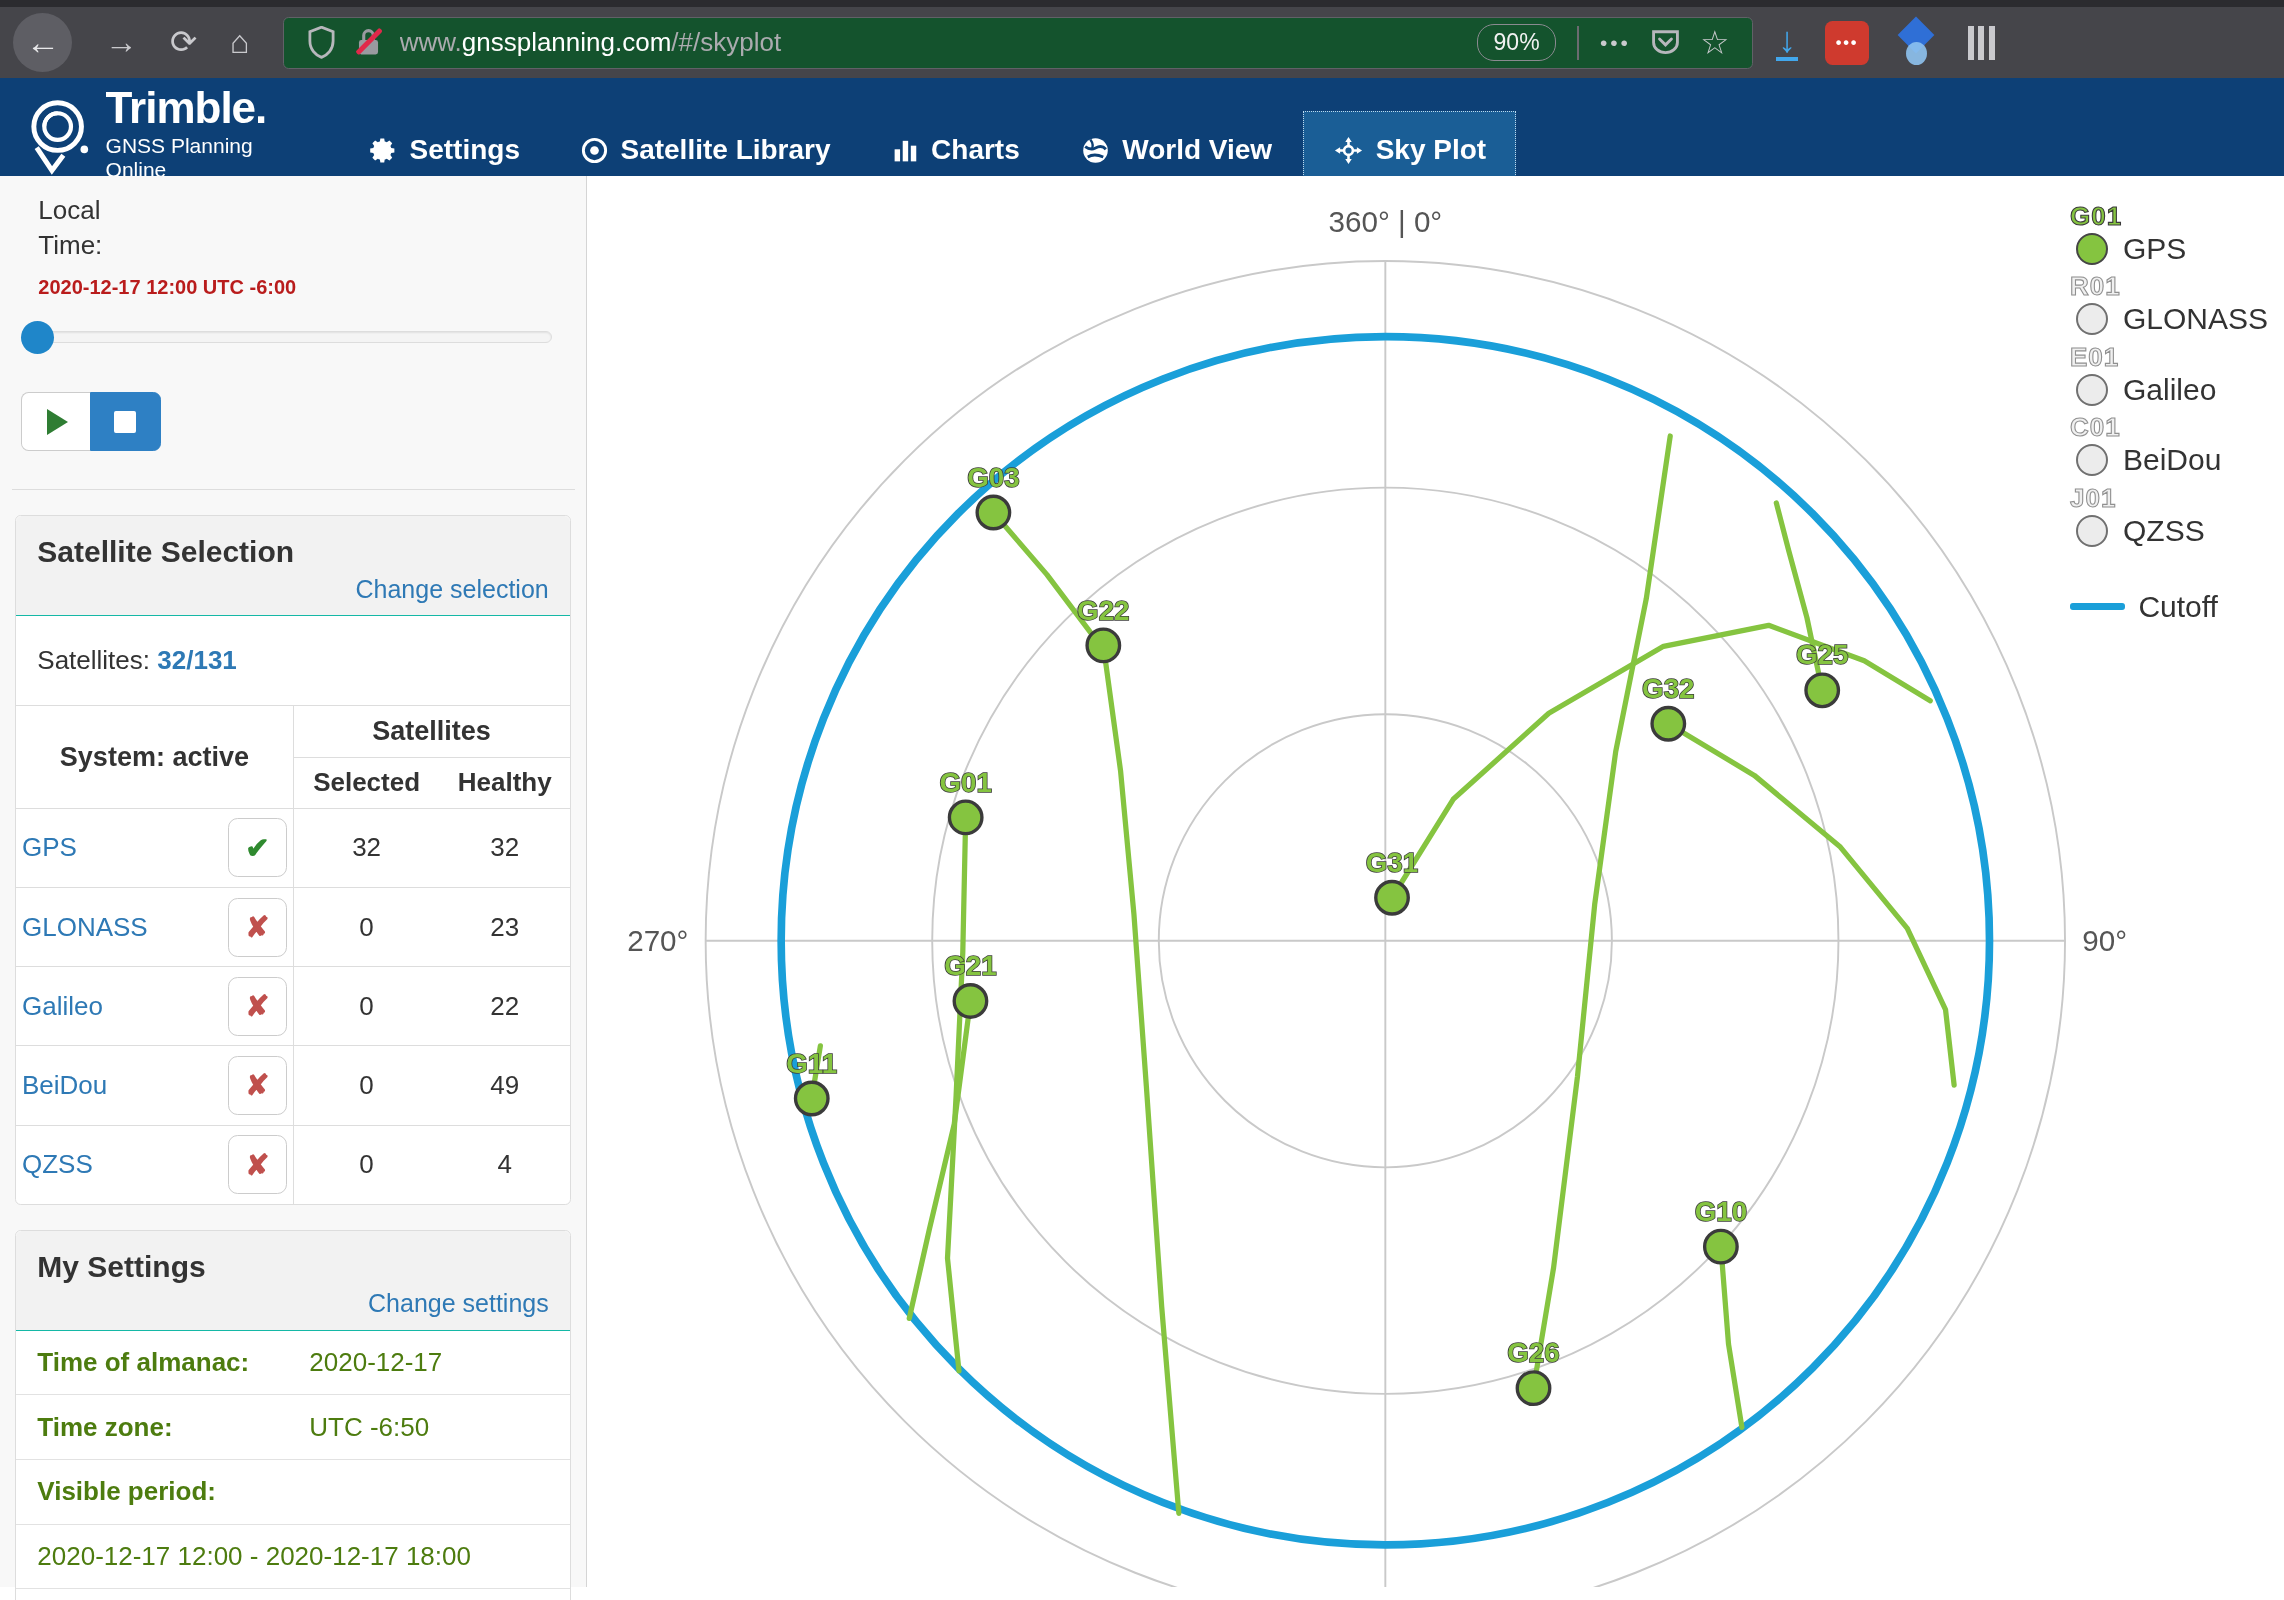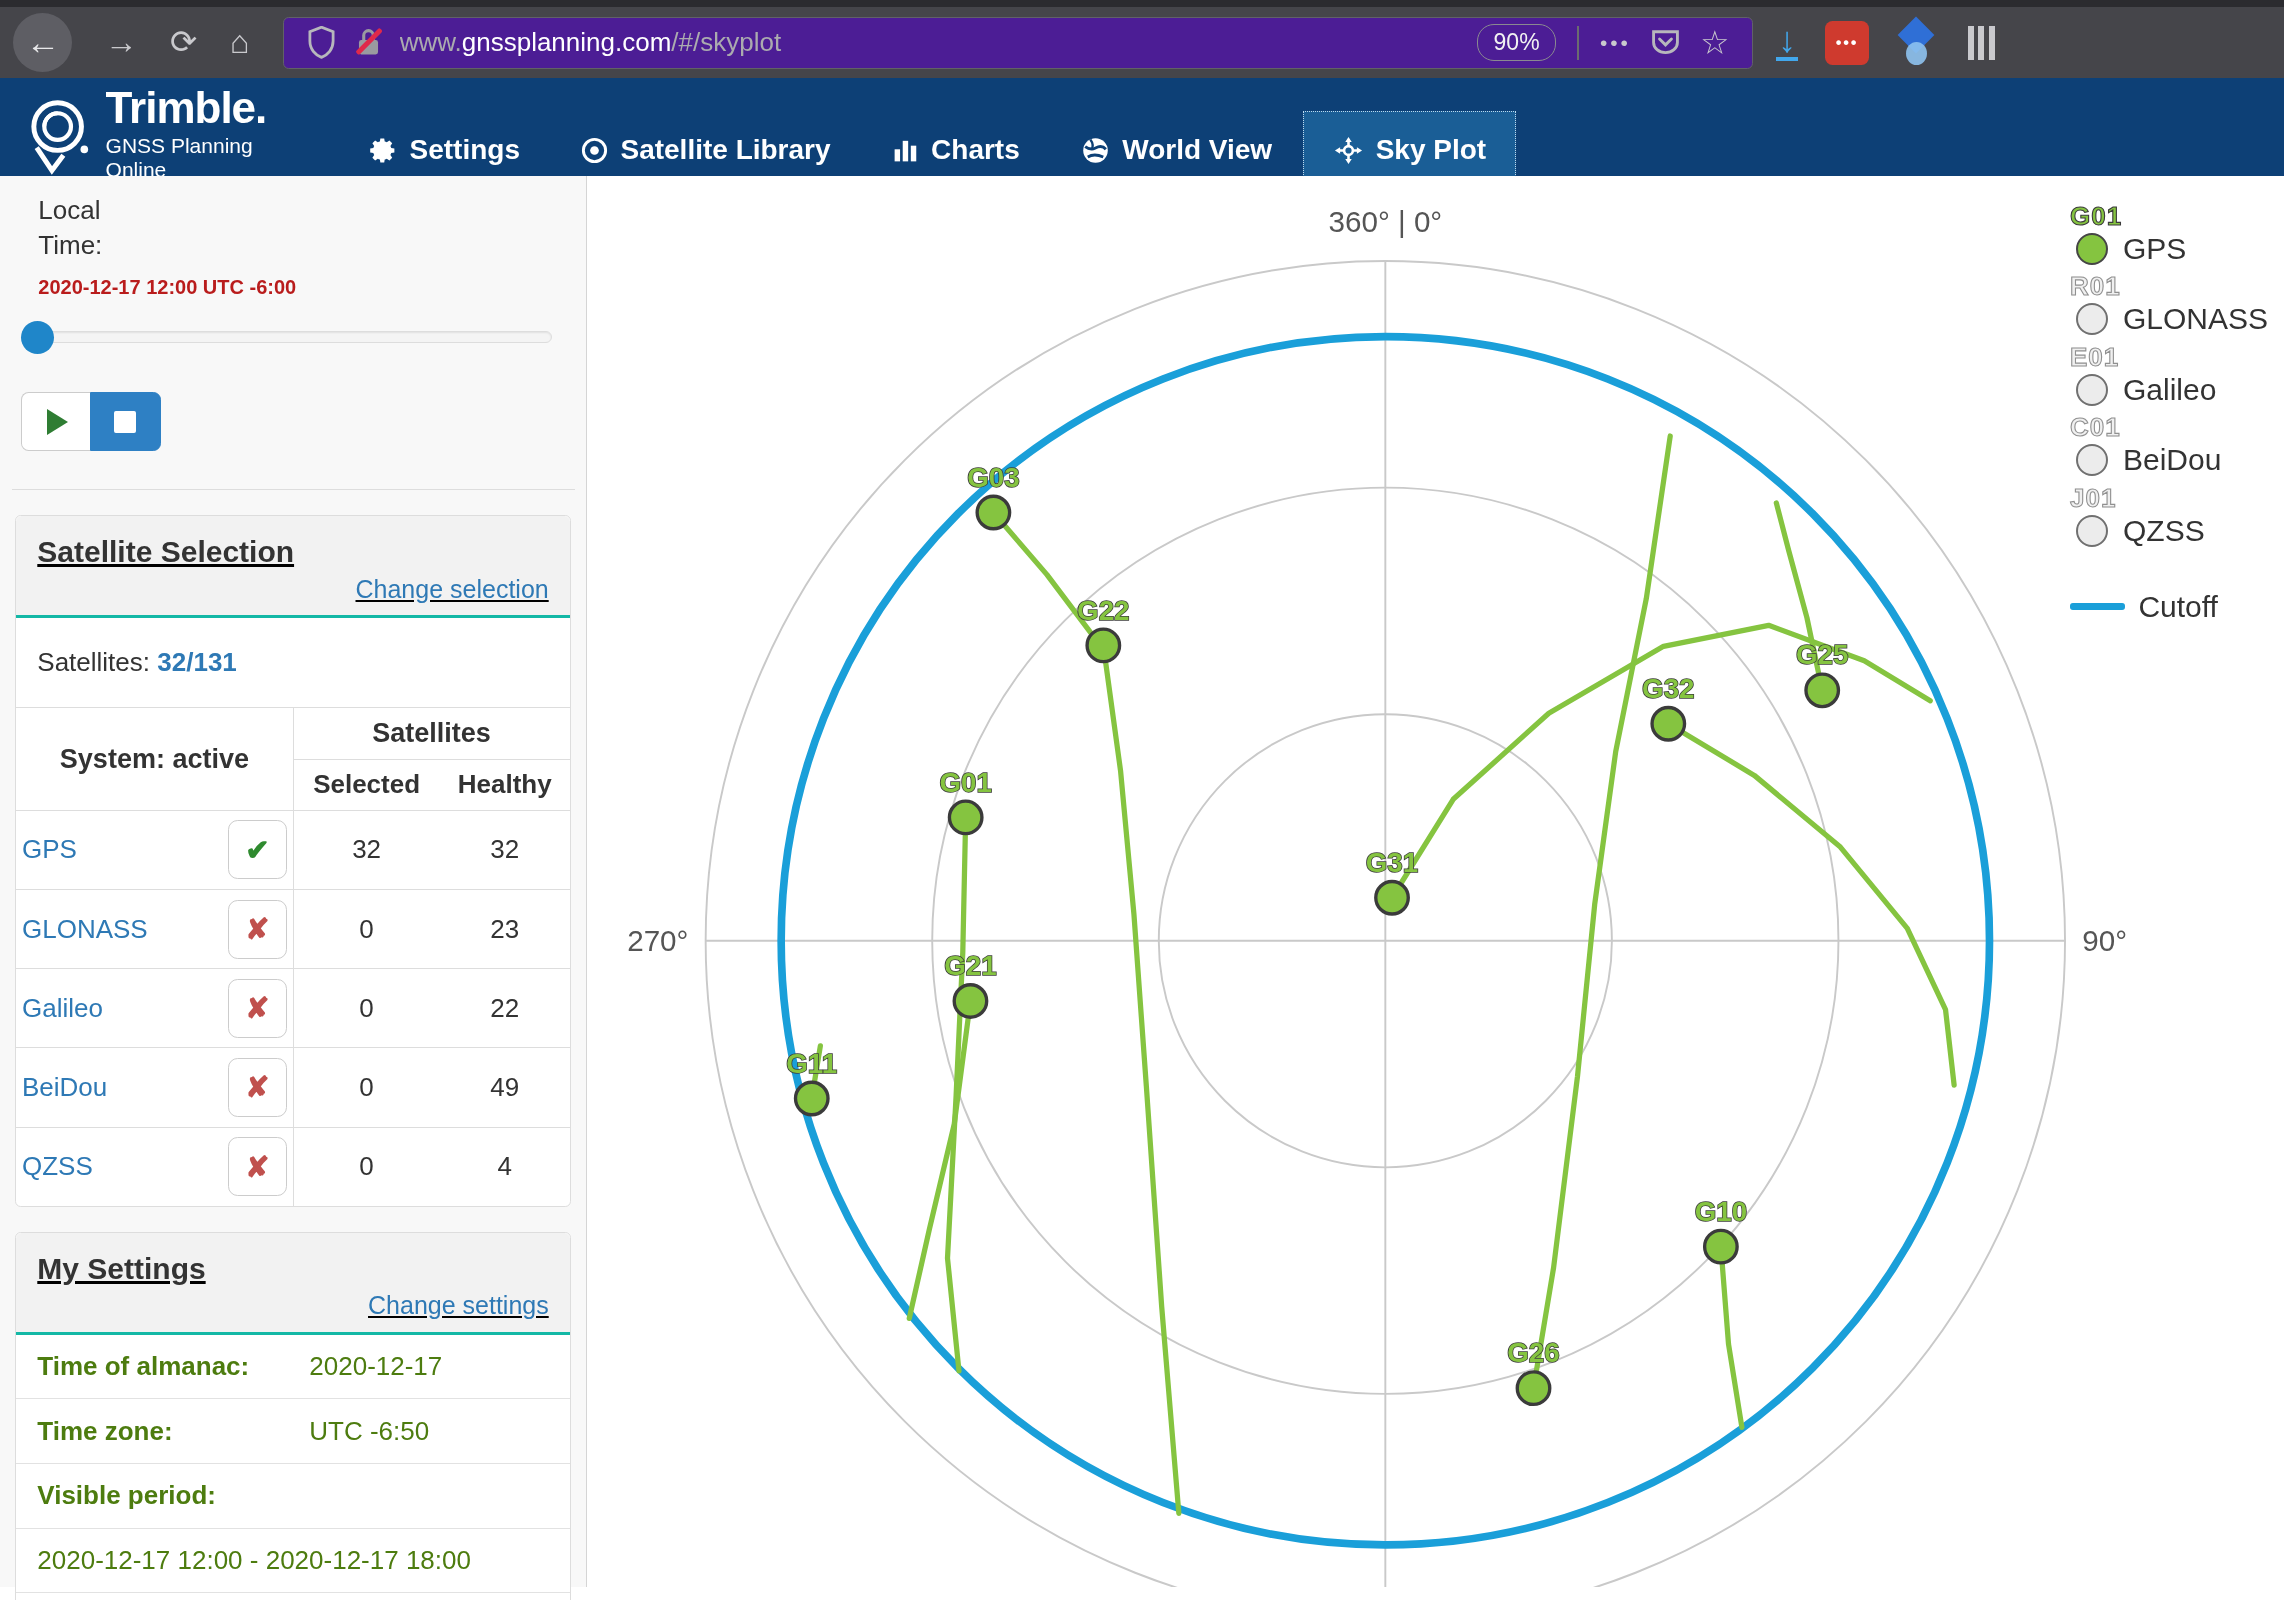--- a/index.html
+++ b/index.html
@@ -6,21 +6,21 @@
   *{box-sizing:border-box;}
   .screen{position:relative;width:2285px;height:1600px;overflow:hidden;background:#fff;
     font-family:"Liberation Sans","DejaVu Sans",sans-serif;}
 
   
   .chrome{position:absolute;left:0;top:0;width:2285px;height:78px;background:#45454a;
     border-top:7.6px solid #2b2b2f;display:flex;align-items:center;padding:0 13.4px;}
   .chrome .circle-btn{width:59px;height:59px;border-radius:50%;background:#5e5e64;display:flex;
     align-items:center;justify-content:center;color:#e8e8ea;font-size:34px;flex:0 0 auto;}
   .tool-ic{color:#c9c9cd;font-size:32.5px;margin-left:32.5px;flex:0 0 auto;line-height:1;}
-  .url-field{margin-left:34px;height:52px;flex:0 0 1470px;background:#4c1d95;border:1px solid #616167;
+  .url-field{margin-left:34px;height:52px;flex:0 0 1470px;background:#14532d;border:1px solid #616167;
     border-radius:5.7px;display:flex;align-items:center;padding:0 13.4px;overflow:hidden;}
   .uf-ic{color:#b7b7bc;margin:0 9.6px;flex:0 0 auto;display:flex;align-items:center;}
   .uf-lock{position:relative;}
   .uf-lock .slash{position:absolute;left:-3.8px;top:11.5px;width:34px;height:4.8px;background:#e0294a;
     transform:rotate(-45deg);border-radius:1.9px;}
   .url-text{flex:1;font-size:26px;color:#fff;white-space:nowrap;overflow:hidden;margin-left:7.6px;}
   .url-dim{color:#ababaf;}
   .zoom-pill{flex:0 0 auto;border:1.9px solid #8a8a90;border-radius:17px;color:#f2f2f2;font-size:23px;
     padding:3.8px 15.3px;margin:0 9.6px;}
   .uf-sep{width:1.9px;height:34px;background:#6b6b70;margin:0 11.5px;flex:0 0 auto;}
@@ -68,22 +68,22 @@
     border-radius:7.6px 0 0 7.6px;display:flex;align-items:center;justify-content:center;}
   .btn-play .tri{width:0;height:0;border-left:21px solid #2f7d33;border-top:13.4px solid transparent;
     border-bottom:13.4px solid transparent;margin-left:3.8px;}
   .btn-stop{width:71px;height:59px;background:#2e80c4;border:1px solid #2e80c4;
     border-radius:0 7.6px 7.6px 0;display:flex;align-items:center;justify-content:center;}
   .btn-stop .sq{width:22px;height:22px;background:#fff;border-radius:1.9px;}
   .side-divider{border-top:1px solid #ddd;margin:38px -3.8px 0;}
 
   
   .panel{background:#fff;border:1px solid #ddd;border-radius:5.7px;margin-top:25px;}
-  .panel-head{background:#f2f2f2;border-bottom:3px solid #14b8a6;border-radius:5.7px 5.7px 0 0;
-    padding:19px 21px 11.5px;text-decoration:underline;}
+  .panel-head{background:#f2f2f2;border-bottom:1px solid #14b8a6;border-radius:5.7px 5.7px 0 0;
+    padding:19px 21px 11.5px;}
   .panel-title{font-size:30px;font-weight:bold;color:#333;}
   .panel-link{display:block;text-align:right;color:#2e79b5;font-size:25px;margin-top:5.7px;text-decoration:none;}
   .sat-count-row{padding:29px 21px;font-size:26px;color:#333;border-bottom:1px solid #ddd;}
   .sat-count-row b{color:#2e79b5;}
   .sat-count-row .slash{color:#2e79b5;font-weight:bold;}
 
   table.sel{width:100%;border-collapse:collapse;font-size:26px;color:#333;}
   table.sel th{font-weight:bold;padding:9.6px 5.7px;}
   .th-system{width:50%;border-right:1px solid #ddd;font-size:27px;}
   .th-sats{border-bottom:1px solid #ddd;font-size:27px;}

